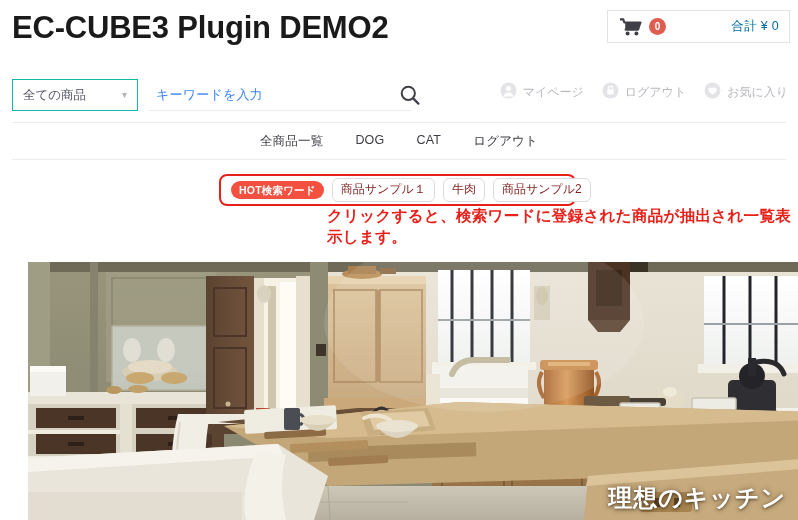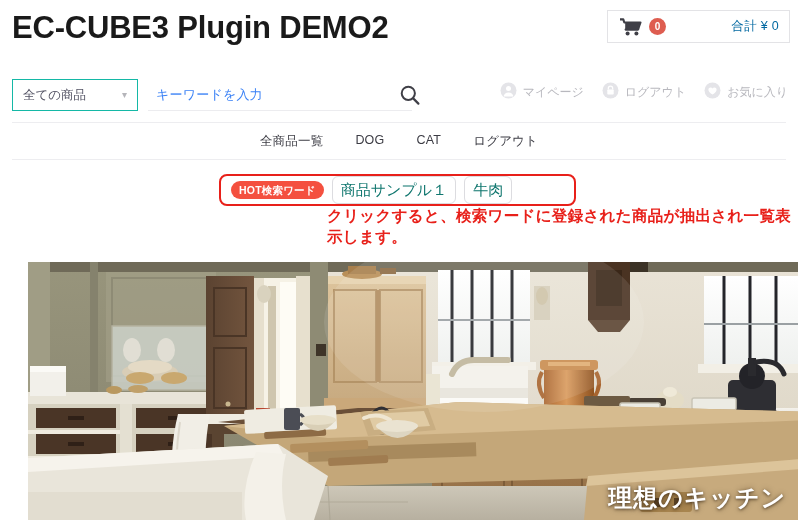--- a/index.html
+++ b/index.html
@@ -220,22 +220,22 @@
     white-space: nowrap;
     line-height: 1;
     letter-spacing: 0.2px;
     cursor: pointer;
   }
 
   .word-btn {
     border: 1px solid #dcdce0;
     background: #fff;
     border-radius: 6px;
-    font-size: 15px;
-    color: #0f766e;
+    font-size: 12px;
+    color: #7f1d1d;
     padding: 4px 8px;
     white-space: nowrap;
     line-height: 1.15;
     cursor: pointer;
     font-family: inherit;
   }
 
   .annotation {
     position: absolute;
     left: 327px;
@@ -357,20 +357,21 @@
     <li class="nav-item">ログアウト</li>
   </ul>
 </div>
 
 <div class="hot-area">
 
   <div class="hot-box">
     <span class="hot-badge">HOT検索ワード</span>
     <button class="word-btn">商品サンプル１</button>
     <button class="word-btn">牛肉</button>
+    <button class="word-btn">商品サンプル2</button>
   </div>
 
   <div class="annotation">クリックすると、検索ワードに登録された商品が抽出され一覧表示します。</div>
 </div>
 
 <div class="hero">
   <svg width="786" height="258" viewBox="0 0 786 258">
     <defs>
       <linearGradient id="wallL" x1="0" y1="0" x2="0" y2="1">
         <stop offset="0" stop-color="#98957c"></stop>

